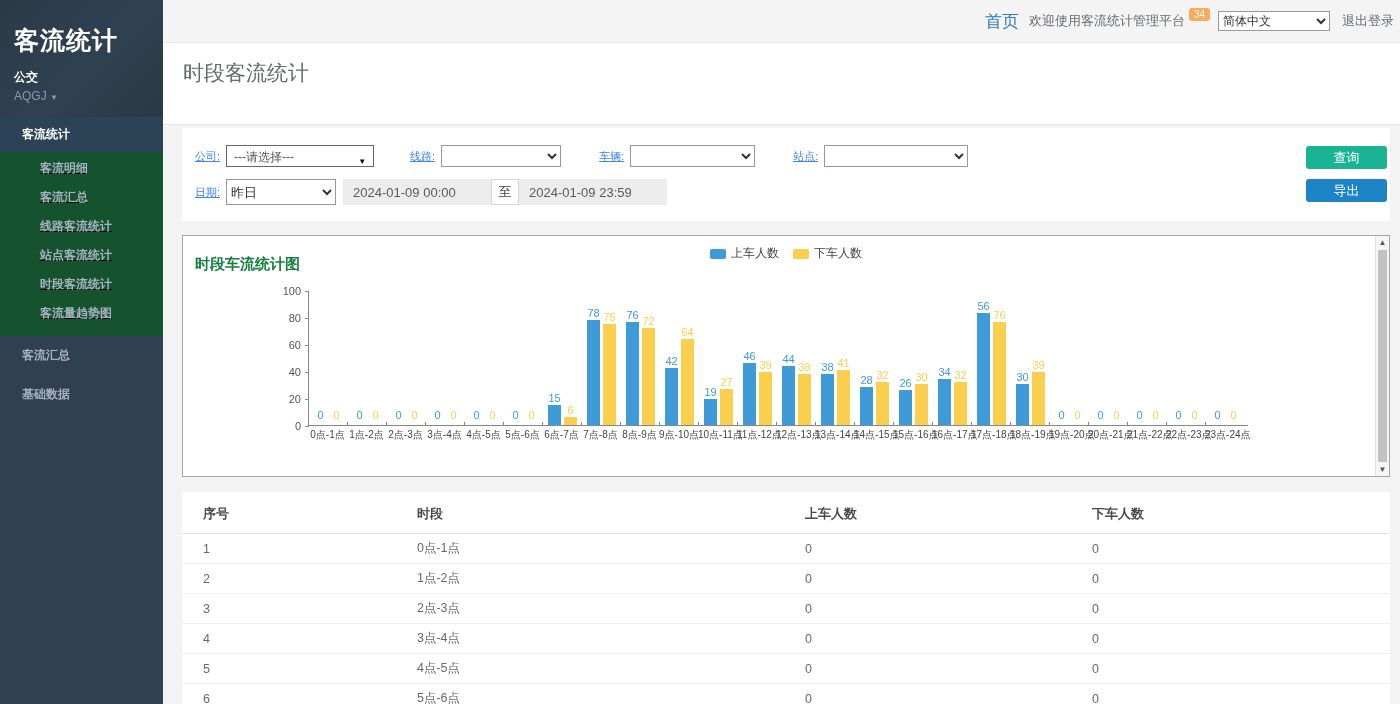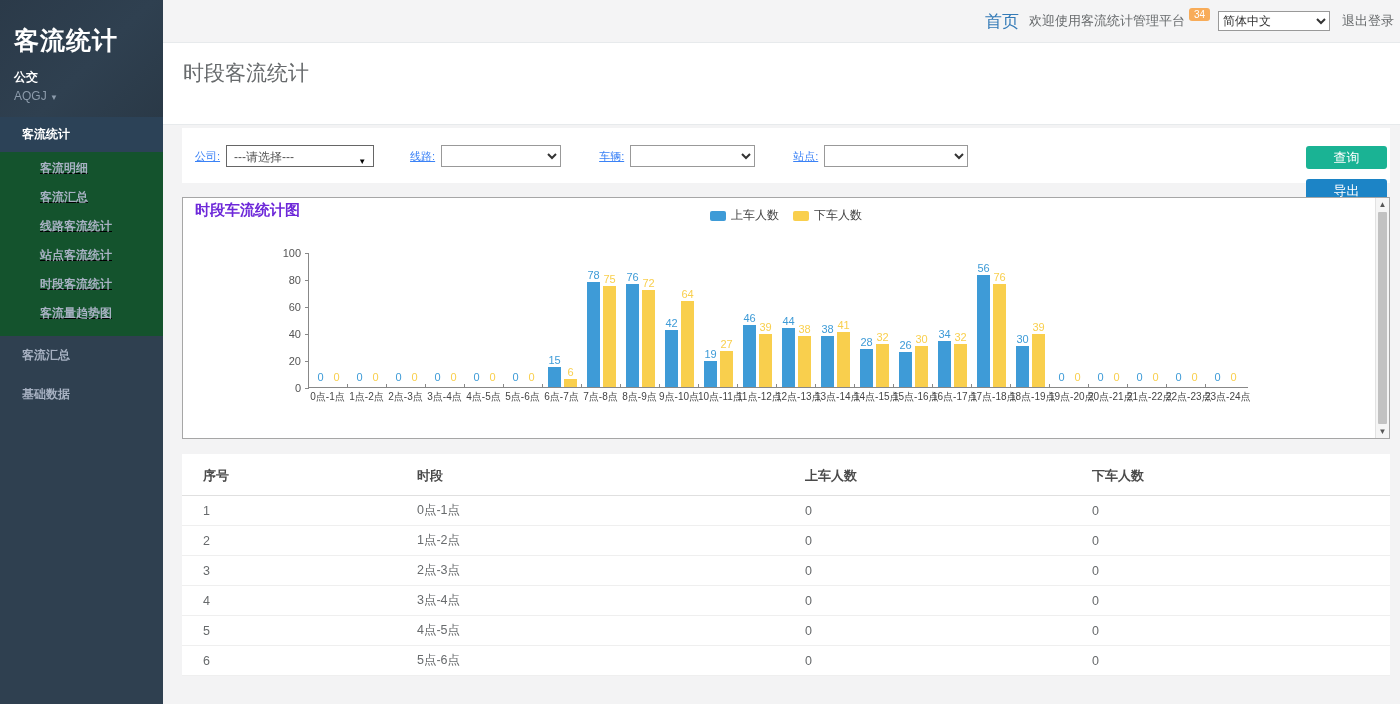--- a/index.html
+++ b/index.html
@@ -62,22 +62,22 @@
     display:flex; align-items:center; padding-left:10px; cursor:pointer; }
   .to-box { height:26px; width:28px; background:#fff; border:1px solid #d6d6d6;
     display:flex; align-items:center; justify-content:center; font-size:13px; color:#444; }
   .btn-col { position:absolute; right:3px; top:18px; display:flex; flex-direction:column; gap:10px; }
   .btn { width:81px; height:23px; border:none; border-radius:3px; color:#fff;
     font-size:13px; cursor:pointer; font-family:inherit; }
 
   
   .chart-card { margin-top:14px; background:#fff; border:1px solid #a6a6a6;
     height:242px; position:relative; }
-  .chart-title { position:absolute; left:12px; top:3px; font-size:15px;
-    font-weight:bold; color:#6d28d9; }
+  .chart-title { position:absolute; left:12px; top:19px; font-size:15px;
+    font-weight:bold; color:#15803d; }
   .legend { position:absolute; top:9px; left:50%; transform:translateX(-50%);
     display:flex; align-items:center; gap:14px; }
   .legend-item { display:flex; align-items:center; gap:5px; font-size:12px; color:#444; }
   .legend-swatch { width:16px; height:10px; border-radius:2px; display:inline-block; }
   .plot { position:absolute; left:125px; top:55px; width:940px; height:135px;
     border-left:1px solid #888; border-bottom:1px solid #888; }
   .ylabel { position:absolute; width:34px; text-align:right; left:-42px;
     font-size:11px; color:#555; }
   .ytick { position:absolute; left:-4px; width:4px; height:1px; background:#888; }
   .groups { display:flex; height:100%; align-items:flex-end; }
@@ -156,20 +156,29 @@
         <div class="fake-select">
           <span>---请选择---</span>
           <span class="tri">▼</span>
         </div>
         <span class="f-label">线路:</span>
         <select class="nat-select sel-line"></select>
         <span class="f-label">车辆:</span>
         <select class="nat-select sel-vehicle"></select>
         <span class="f-label">站点:</span>
         <select class="nat-select sel-station"></select>
+      </div>
+      <div class="f-row">
+        <span class="f-label">日期:</span>
+        <select class="nat-select date-preset">
+          <option>昨日</option>
+        </select>
+        <div class="date-box">2024-01-09 00:00</div>
+        <div class="to-box">至</div>
+        <div class="date-box">2024-01-09 23:59</div>
       </div>
       <div class="btn-col">
         <button class="btn" id="btn-query" style="background: rgb(26, 179, 148);">查询</button>
         <button class="btn" id="btn-export" style="background: rgb(28, 132, 198);">导出</button>
       </div>
     </div>
 
     <div class="chart-card">
       <div class="chart-title">时段车流统计图</div>
       <div class="legend">

